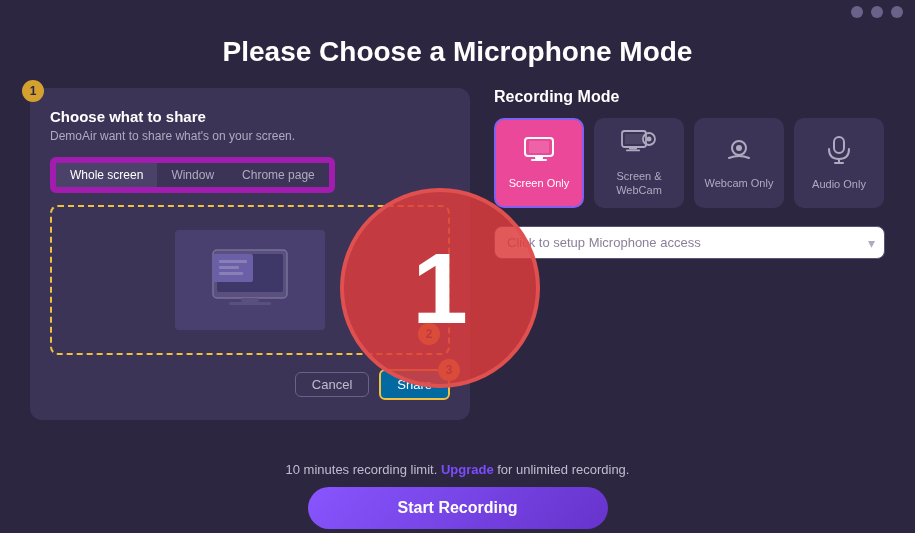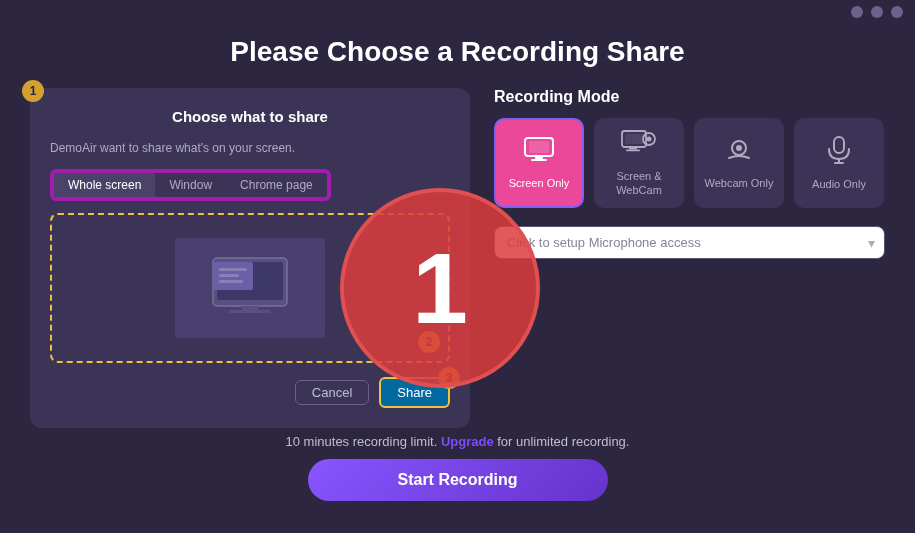--- a/index.html
+++ b/index.html
@@ -39,35 +39,34 @@
       border-radius: 12px;
       padding: 20px;
       position: relative;
       flex-shrink: 0;
     }
 
     .share-dialog-title {
       color: #ffffff;
       font-size: 15px;
       font-weight: 600;
-      margin-bottom: 16px;
-      text-align: center;
+      margin-bottom: 4px;
     }
 
     .share-dialog-subtitle {
       color: #b0aac0;
       font-size: 12px;
       margin-bottom: 14px;
     }
 
     .share-tabs {
       display: flex;
       gap: 0;
       margin-bottom: 12px;
-      border: 4px solid #a21caf;
+      border: 6px solid #a21caf;
       border-radius: 6px;
       overflow: hidden;
       width: fit-content;
     }
 
     .share-tab {
       padding: 5px 14px;
       font-size: 12px;
       color: #b0aac0;
       cursor: pointer;
@@ -265,21 +264,21 @@
       pointer-events: none;
       font-size: 14px;
     }
 
     
     .bottom-section {
       margin-top: auto;
       display: flex;
       flex-direction: column;
       align-items: center;
-      padding-bottom: 32px;
+      padding-bottom: 4px;
       width: 100%;
       gap: 10px;
     }
 
     .limit-text {
       color: #c0bcd0;
       font-size: 13px;
     }
 
     .upgrade-link {
@@ -310,21 +309,21 @@
   </style>
 </head>
 <body>
 
 <div style="position:absolute;top:6px;right:12px;display:flex;gap:8px;">
   <div class="win-btn"></div>
   <div class="win-btn"></div>
   <div class="win-btn"></div>
 </div>
 
-<h1 class="page-title">Please Choose a Recording Share</h1>
+<h1 class="page-title">Please Choose a Microphone Mode</h1>
 
 <div class="main-content">
 
   <div class="screen-share-panel" style="position:relative;">
 
     <div class="step-badge step-1">1</div>
 
     <div class="share-dialog-title">Choose what to share</div>
     <div class="share-dialog-subtitle">DemoAir want to share what's on your screen.</div>
 

